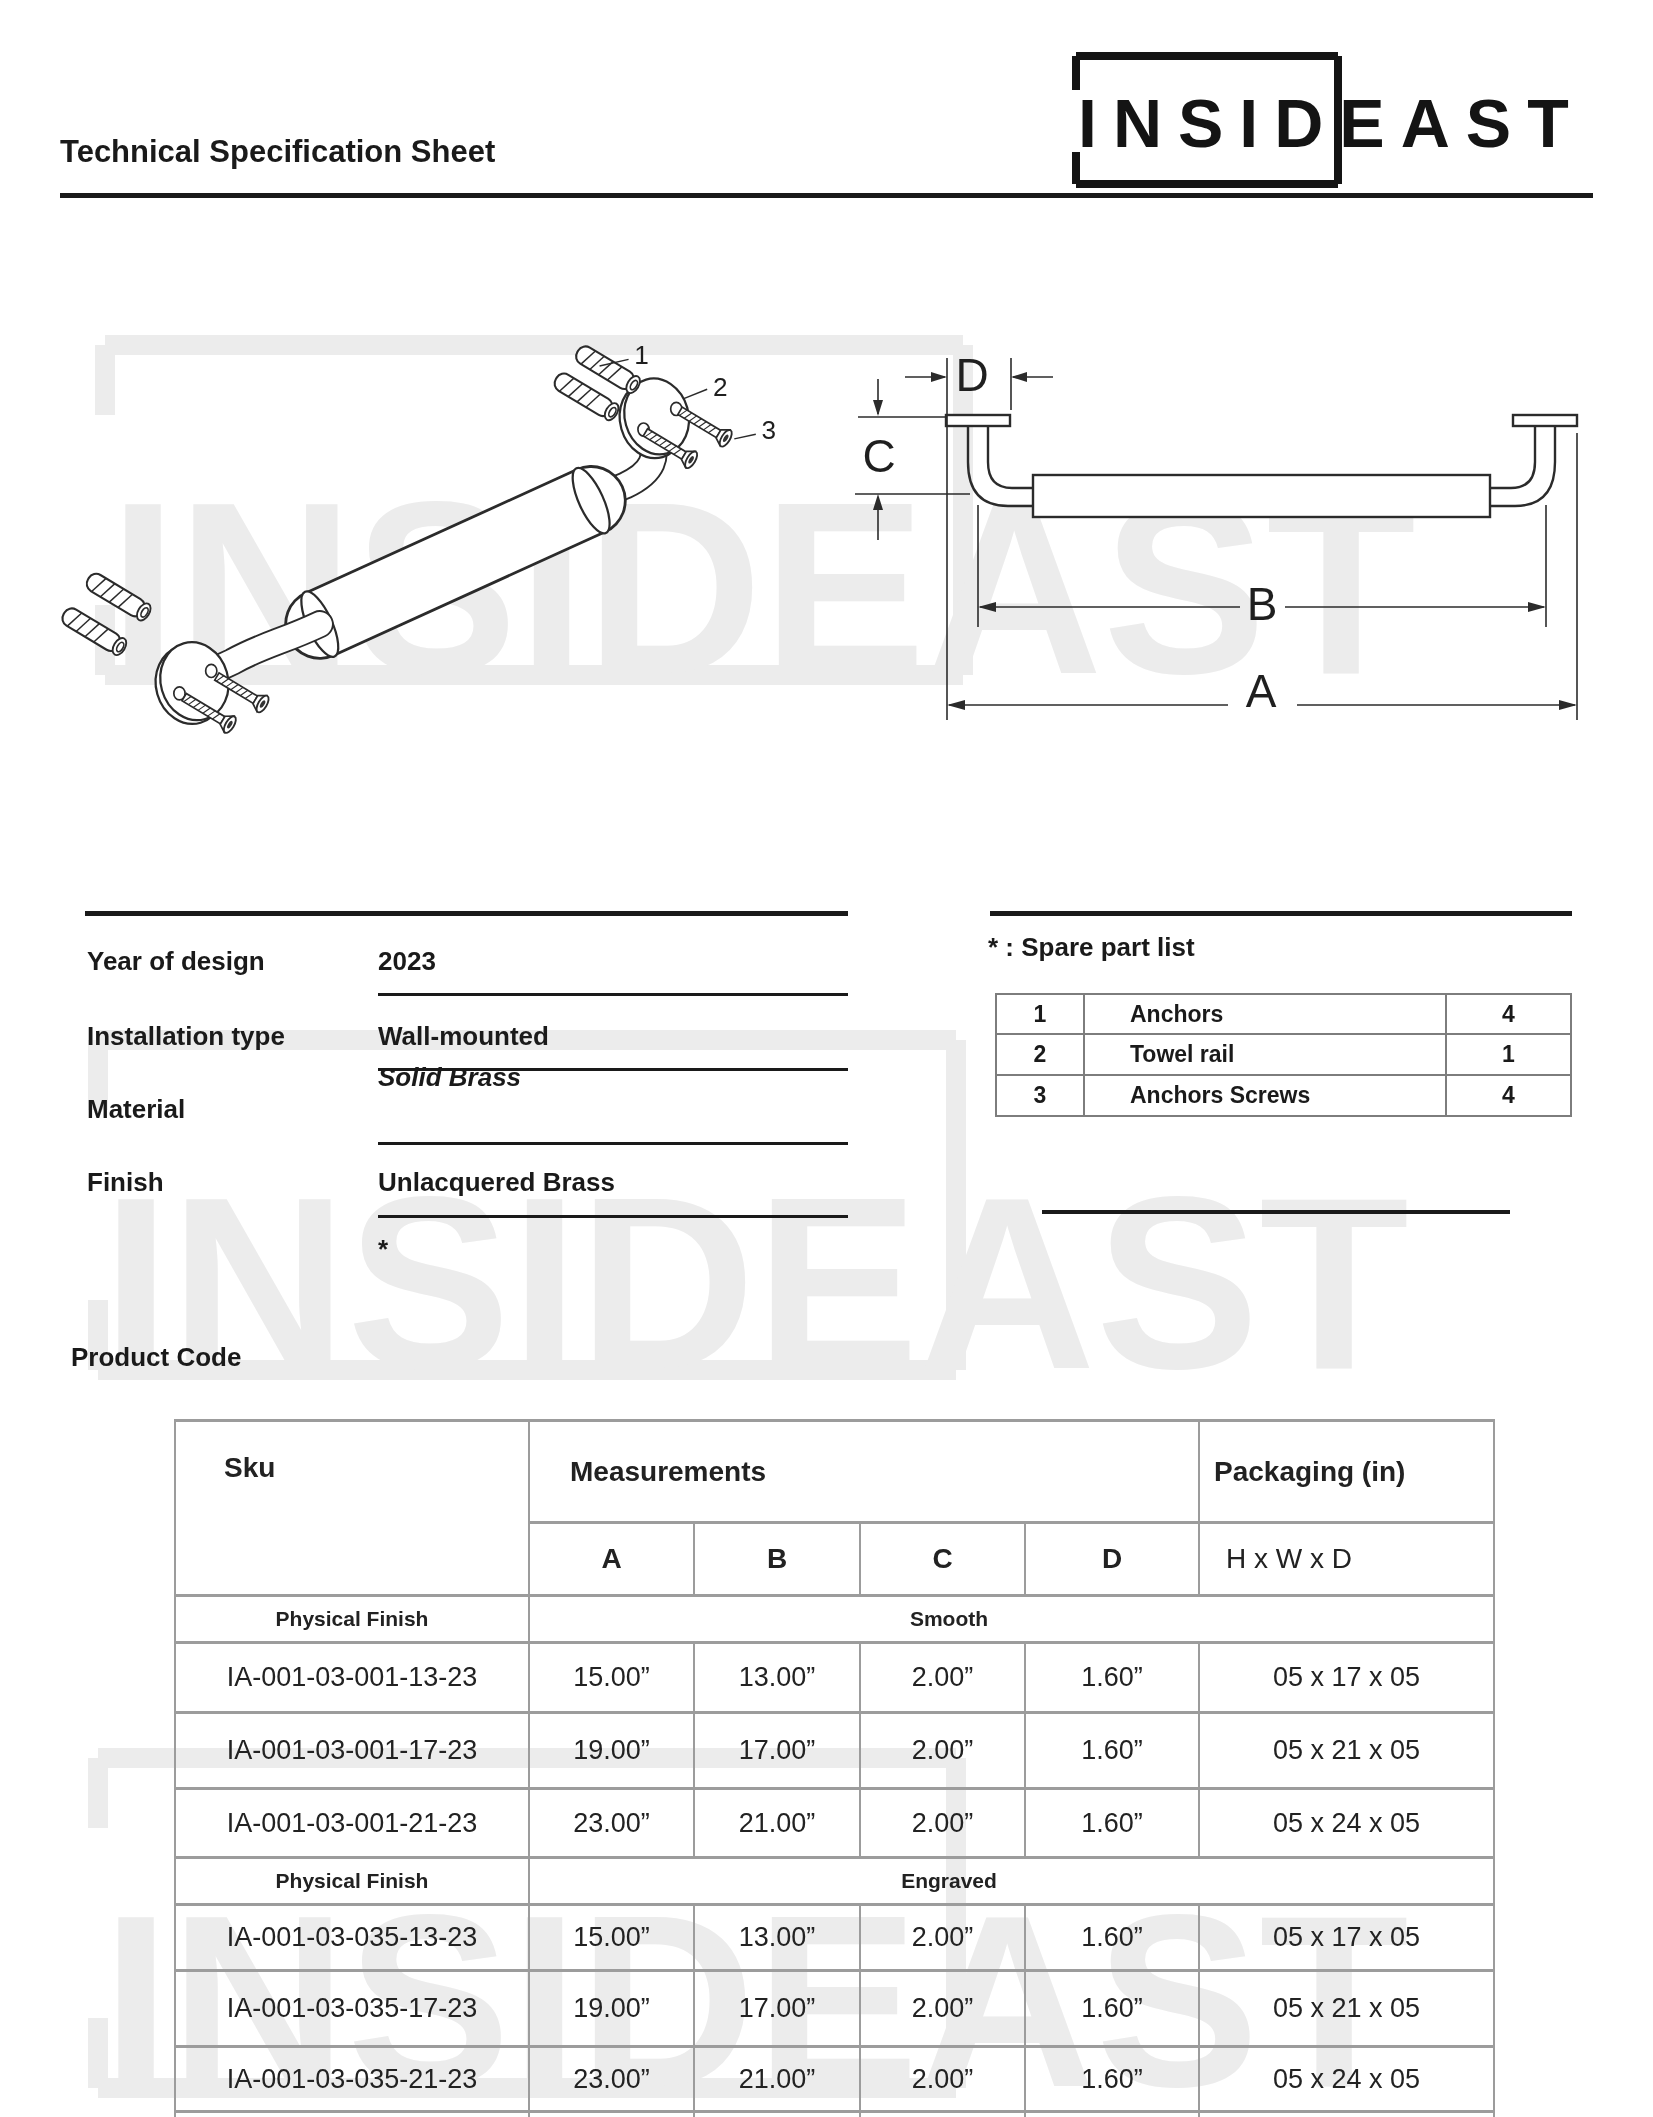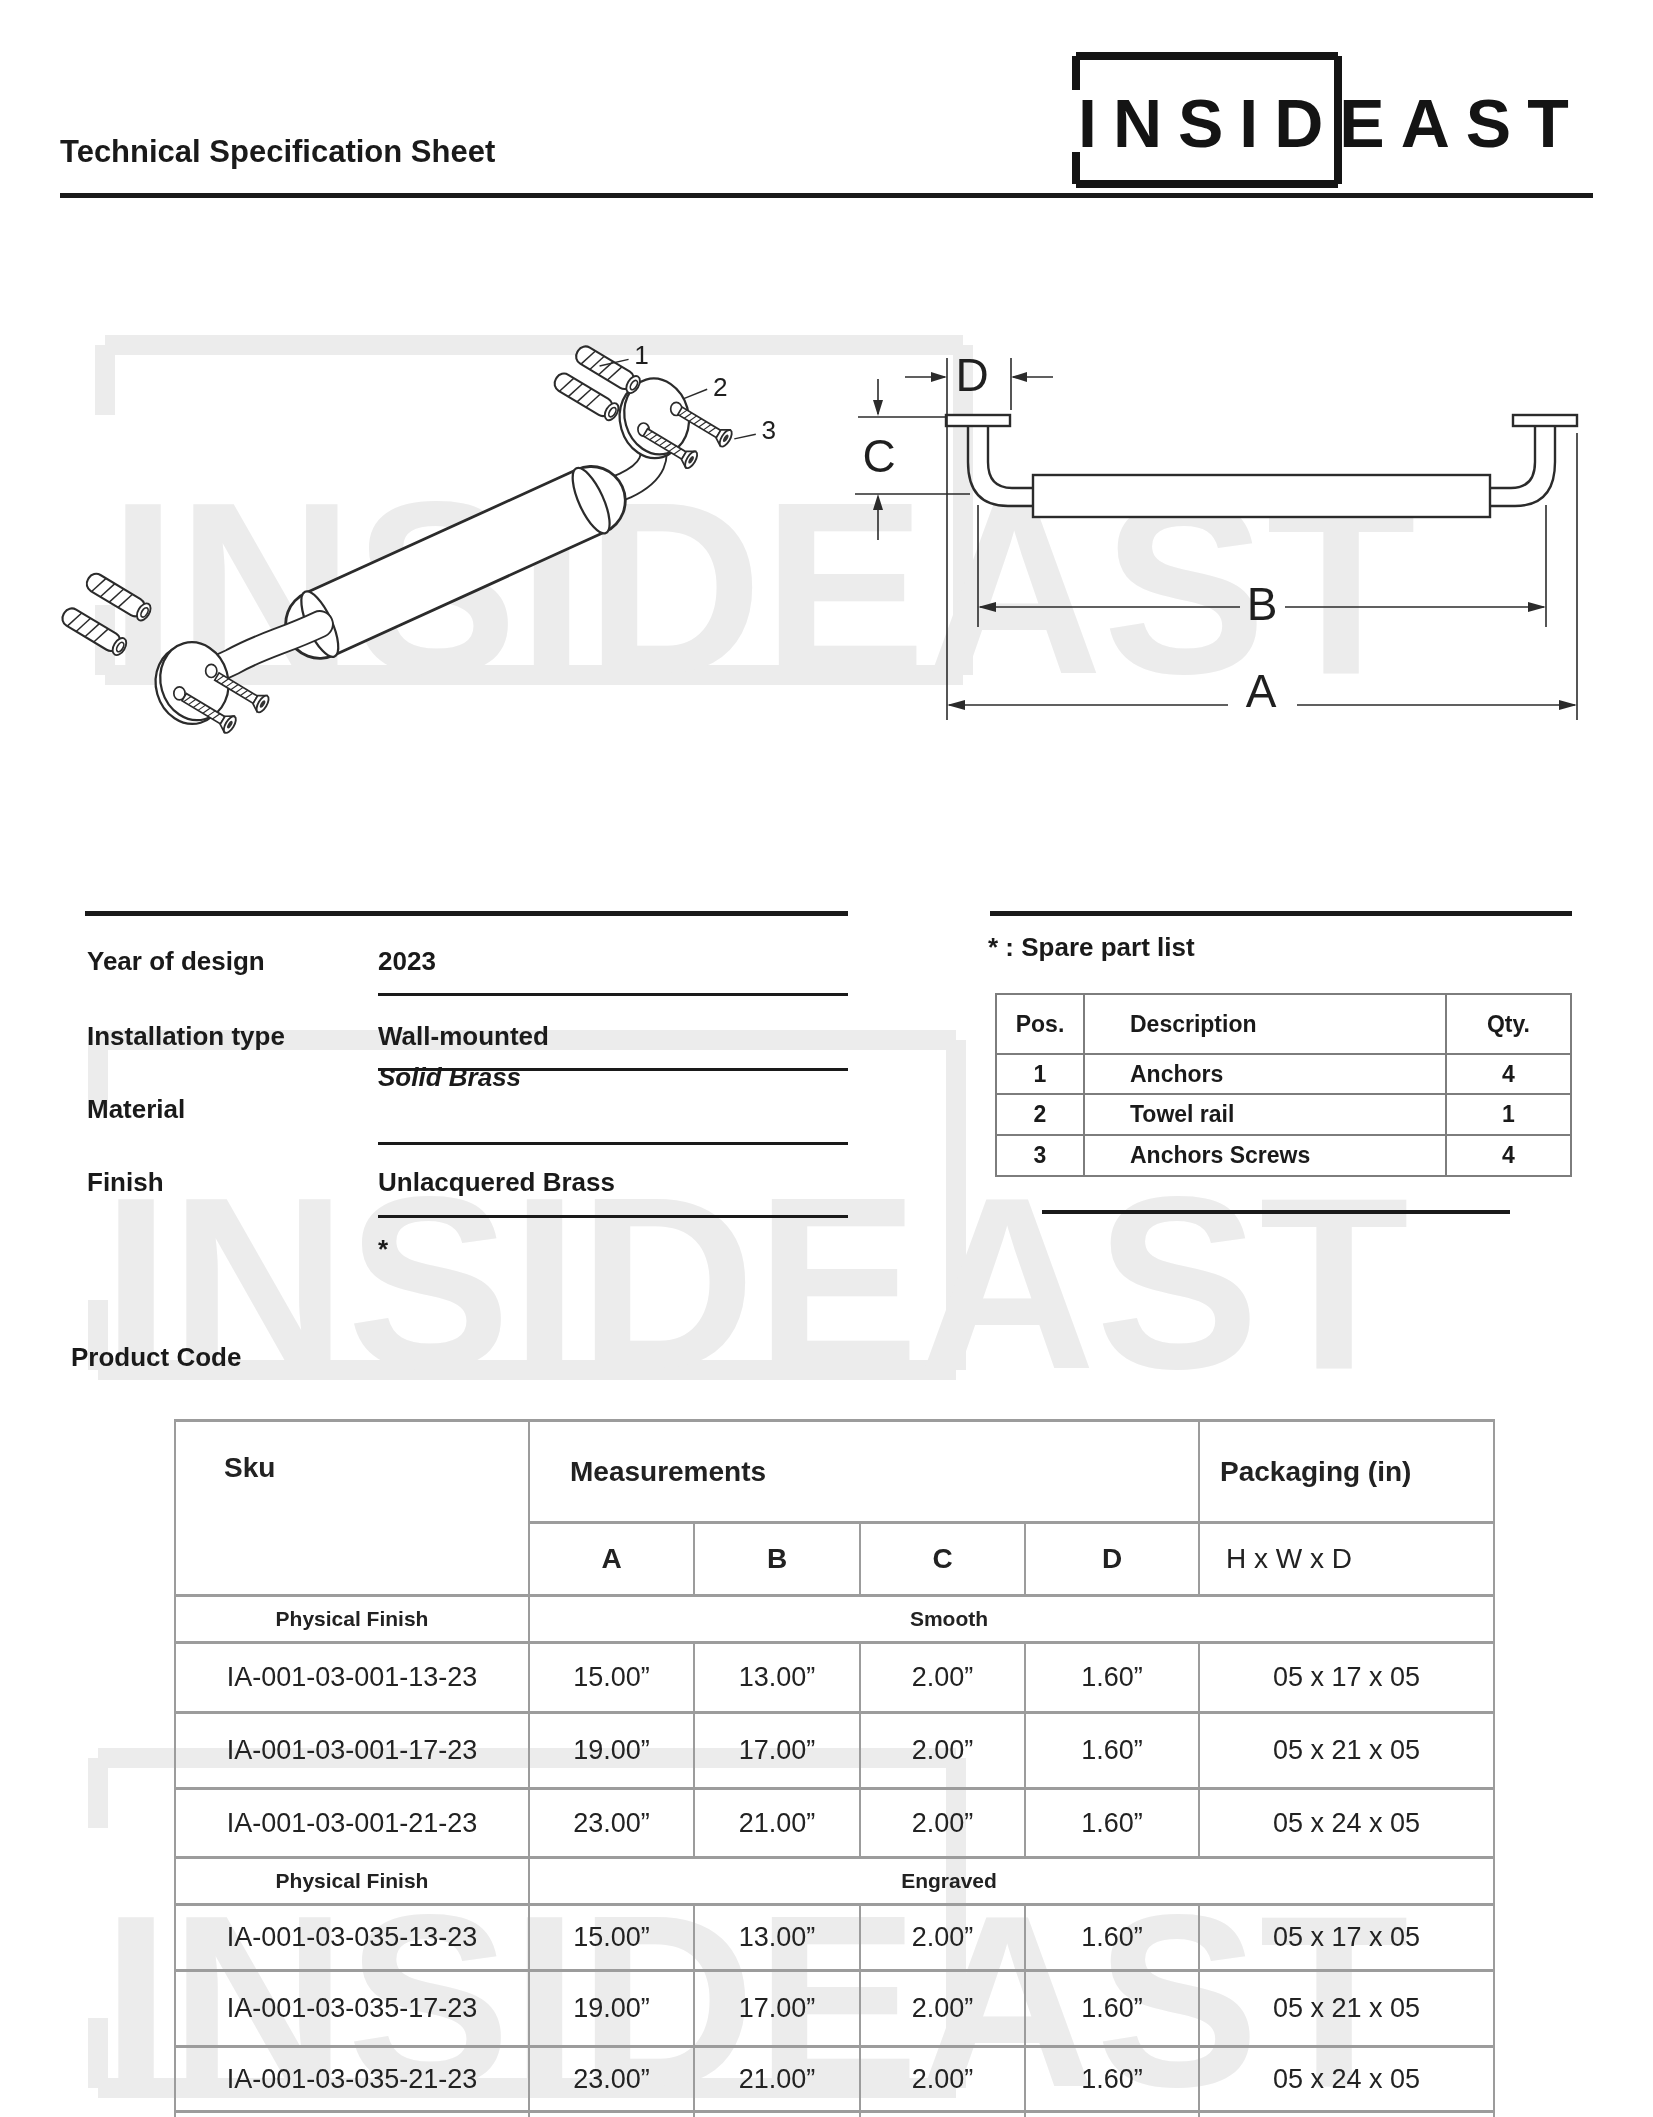--- a/index.html
+++ b/index.html
@@ -45,21 +45,21 @@
   
   .product-label{left:71px;top:1342px;font-size:26px;font-weight:bold;z-index:2;}
   table.product{position:absolute;left:174px;top:1419px;width:1319px;border-collapse:collapse;
     table-layout:fixed;z-index:2;background:transparent;}
   table.product td{border-left:2px solid #9c9c9c;border-right:2px solid #9c9c9c;
     border-top:3px solid #9c9c9c;border-bottom:3px solid #9c9c9c;
     font-size:27px;text-align:center;padding:0;color:#222;}
   table.product td.h1{font-size:28px;font-weight:bold;text-align:left;}
   table.product td.skuhead{vertical-align:top;padding-top:30px;padding-left:48px;}
   table.product td.meas{padding-left:40px;}
-  table.product td.pack{padding-left:20px;}
+  table.product td.pack{padding-left:14px;}
   table.product td.abcd{font-weight:bold;font-size:28px;}
   table.product td.hwd{text-align:left;padding-left:26px;font-size:28px;}
   table.product td.finish{font-size:21px;font-weight:bold;}
   table.product td.finishval{font-size:21px;font-weight:bold;padding-right:125px;}
 </style>
 </head>
 <body>
 
 <div class="wm" style="left:95px;top:335px;">
   <svg width="1420" height="350" viewBox="0 0 1420 350">
@@ -237,25 +237,20 @@
 <div class="abs spec-rule" style="left:990px;top:911px;width:582px;"></div>
 <div class="abs spare-heading">* : Spare part list</div>
 
 <table class="spare">
   <colgroup>
       <col style="width:88px">
       <col style="width:362px">
       <col style="width:125px">
     </colgroup>
   <tbody>
-      <tr style="height:60px">
-    <td class="c">Pos.</td>
-    <td class="l">Description</td>
-    <td class="c">Qty.</td>
-  </tr>
   <tr style="height:40px">
     <td class="c">1</td>
     <td class="l">Anchors</td>
     <td class="c">4</td>
   </tr>
   <tr style="height:41px">
     <td class="c">2</td>
     <td class="l">Towel rail</td>
     <td class="c">1</td>
   </tr>

